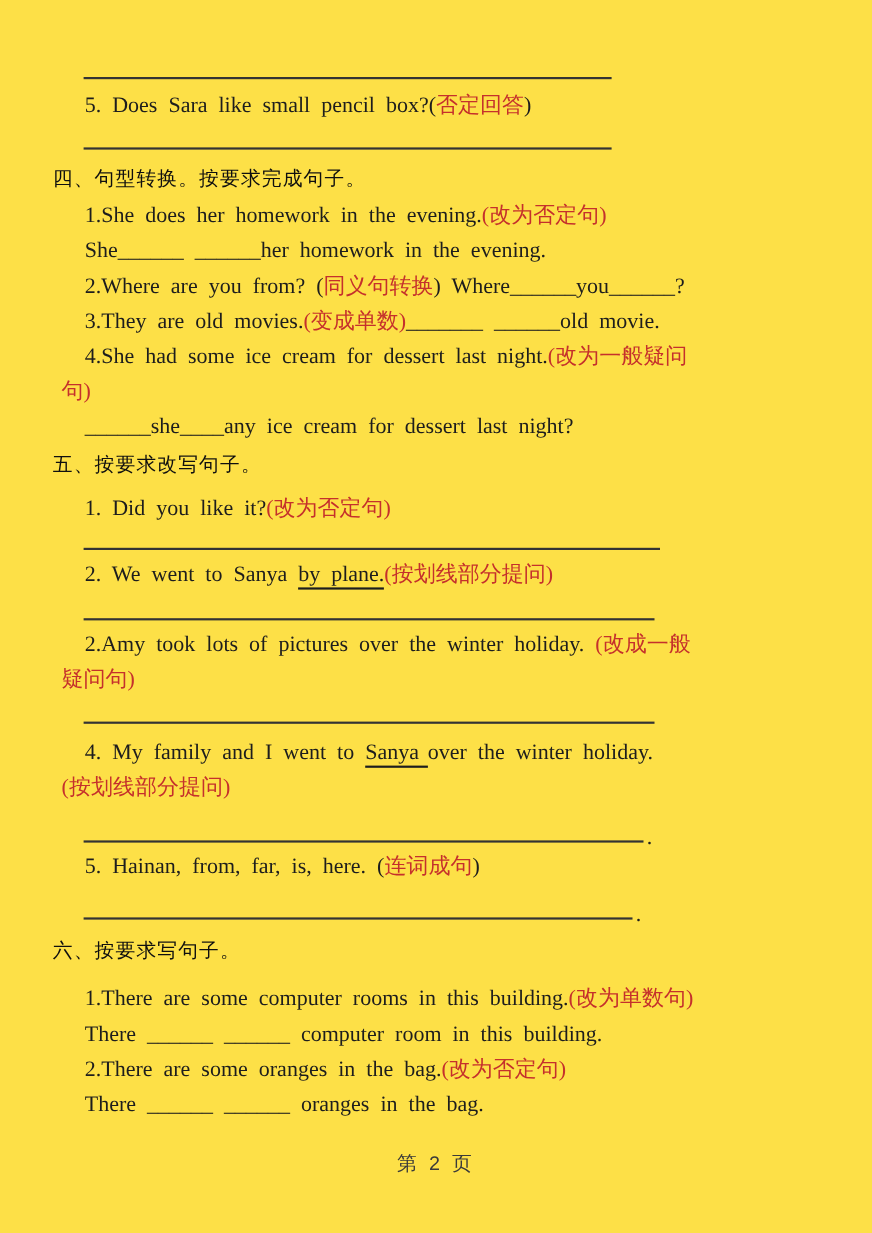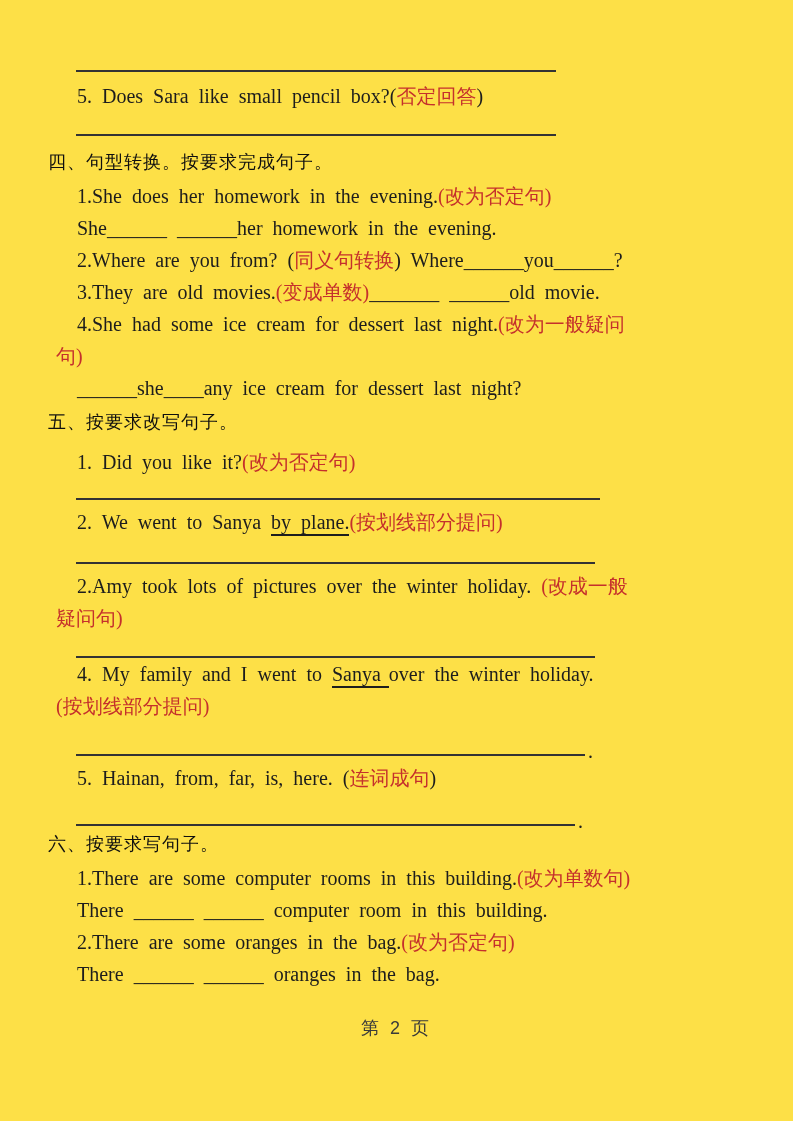--- a/index.html
+++ b/index.html
@@ -47,21 +47,21 @@
   }
   .footer{
     margin-top:26px;
     text-align:center;
     font-size:18px;
     color:#3a3a3a;
     font-family:"Liberation Sans","DejaVu Sans",sans-serif;
     letter-spacing:3px;
   }
   .mt0{margin-top:0;}
-  .mt4{margin-top:0;}
+  .mt4{margin-top:10px;}
   .mt6{margin-top:6px;}
   .mt8{margin-top:8px;}
   .mt20{margin-top:20px;}
   .mt22{margin-top:22px;}
   .mt24{margin-top:24px;}
   .mt70{margin-top:70px;}
 </style>
 </head>
 <body>
 

